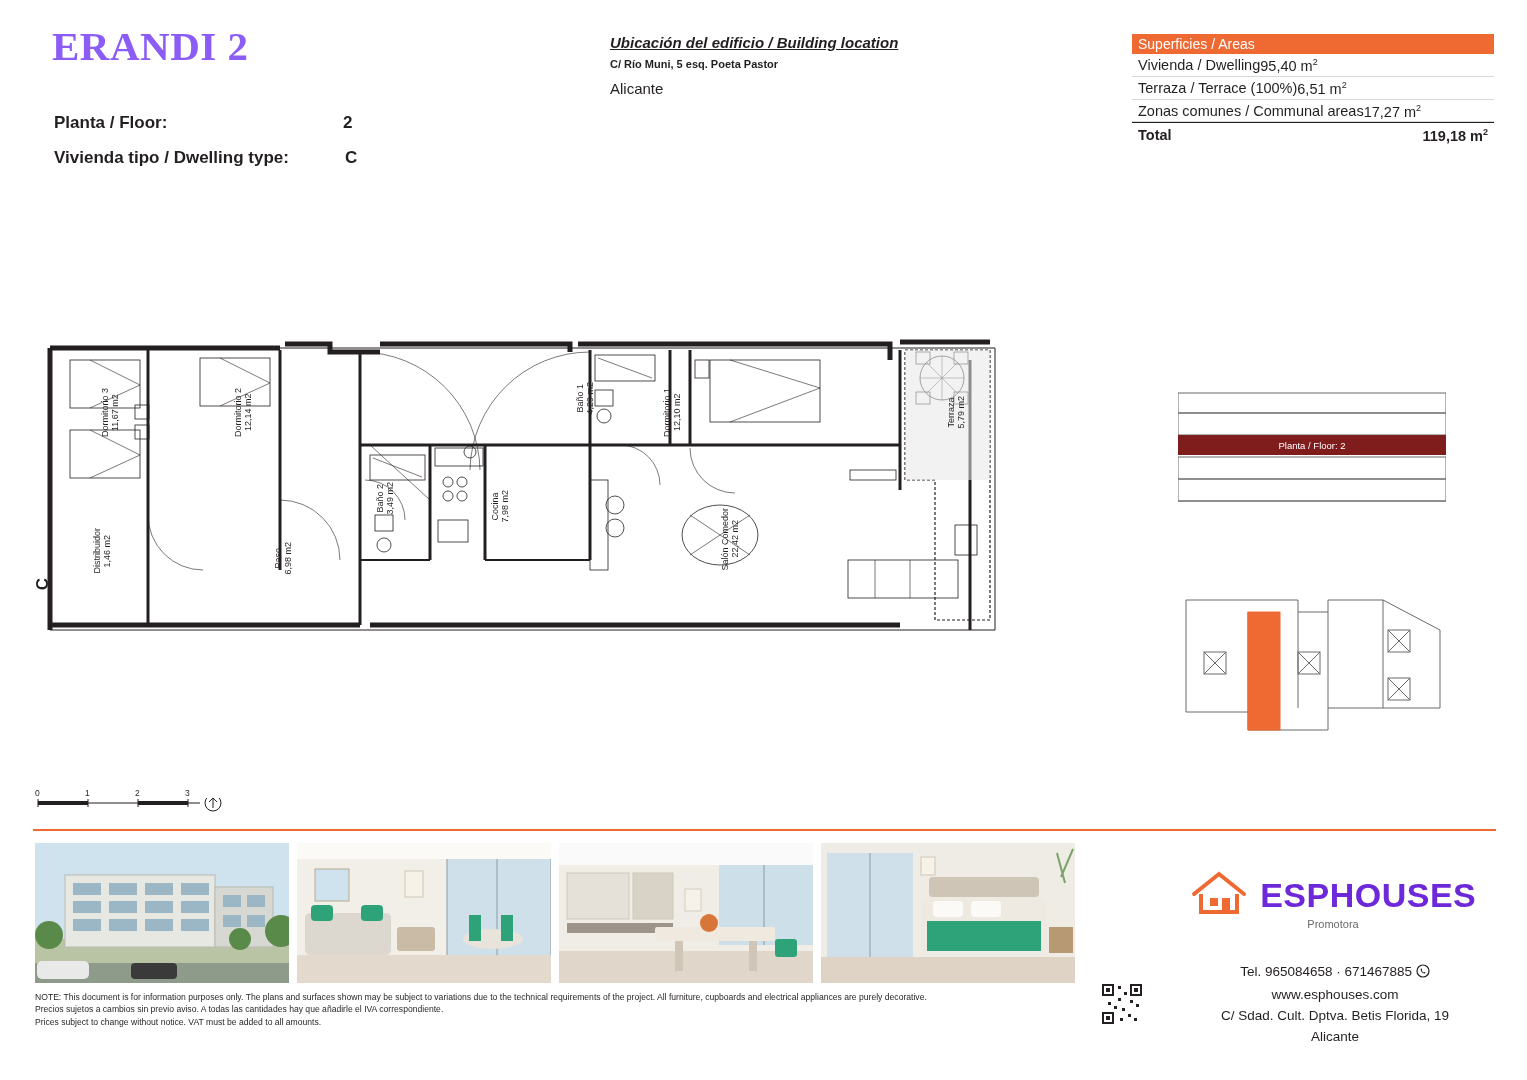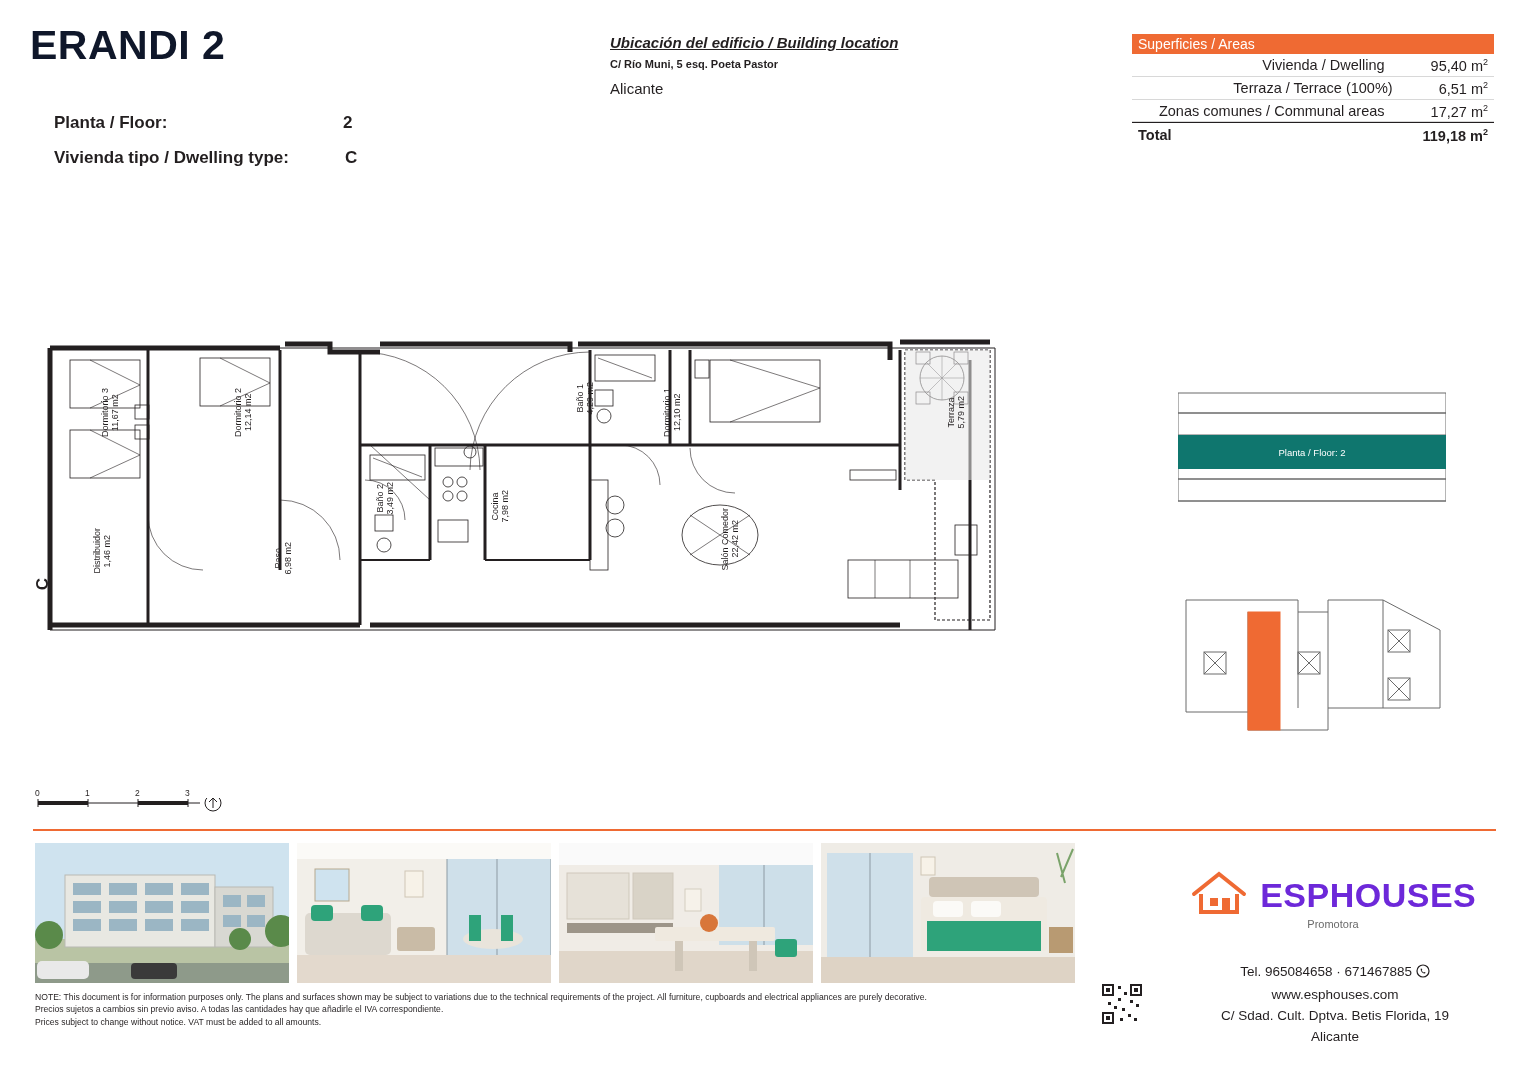--- a/index.html
+++ b/index.html
@@ -7,23 +7,24 @@
   body {
     width:1527px; height:1080px;
     background:#ffffff;
     font-family:"Liberation Sans", sans-serif;
     color:#231f20;
     position:relative;
     overflow:hidden;
   }
   
   .title {
-    position:absolute; left:30px; top:22px;
+    position:absolute; left:52px; top:22px;
     font-size:41px; font-weight:bold; letter-spacing:0.5px;
-    color:#0f172a;
+    color:#8b5cf6;
+    font-family:Liberation Serif, serif;
   }
   .floor-row, .type-row {
     position:absolute; left:46px;
     font-size:17px; font-weight:bold; color:#231f20;margin-left:8px;
   }
   .floor-row { top:113px; }
   .type-row  { top:148px; }
   .floor-val, .type-val {
     position:absolute; font-size:17px; font-weight:bold;
   }
@@ -39,24 +40,23 @@
 
   
   .areas {
     position:absolute; left:1132px; top:34px; width:362px;
   }
   .areas-head {
     background:#ef6a33; color:#ffffff;
     font-size:14px; padding:2px 6px;
   }
   .areas-row {
-    display:flex; justify-content:flex-end;
+    display:flex; justify-content:flex-start;
     font-size:14.5px; padding:3px 6px 2px 6px;
     border-bottom:1px solid #d8d8d8;
-    gap:46px;
   }
   .areas-row:last-of-type { border-bottom:none; }
   .areas-total {
     display:flex; justify-content:space-between;
     font-size:14.5px; font-weight:bold; padding:4px 6px 2px 6px;
     border-top:1.5px solid #231f20;
   }
   sup { font-size:9px; }
 
   
@@ -68,22 +68,22 @@
   .rot { writing-mode:vertical-rl; transform:rotate(180deg); }
   .rmlabel { font-size:9px; line-height:1.15; text-align:center; color:#231f20; }
 
   
   .scale { position:absolute; left:35px; top:788px; width:200px; height:26px; }
   .scale-num { position:absolute; font-size:8.5px; top:0px; }
 
   
   .elev { position:absolute; left:1178px; top:388px; width:268px; height:120px; }
   .elev-band {
-    position:absolute; left:0; top:47px; width:268px; height:34px;
-    background:#0f766e; color:#fff; font-size:9.5px;
+    position:absolute; left:0; top:47px; width:268px; height:20px;
+    background:#7f1d1d; color:#fff; font-size:9.5px;
     display:flex; align-items:center; justify-content:center;
   }
   .keyplan { position:absolute; left:1178px; top:590px; width:268px; height:150px; }
 
   
   .orange-rule {
     position:absolute; left:33px; top:829px; width:1463px; height:2px; background:#ef6a33;
   }
   .photos { position:absolute; left:35px; top:843px; display:flex; gap:8px; }
   .photo { width:254px; height:140px; border:0; overflow:hidden; position:relative; }

